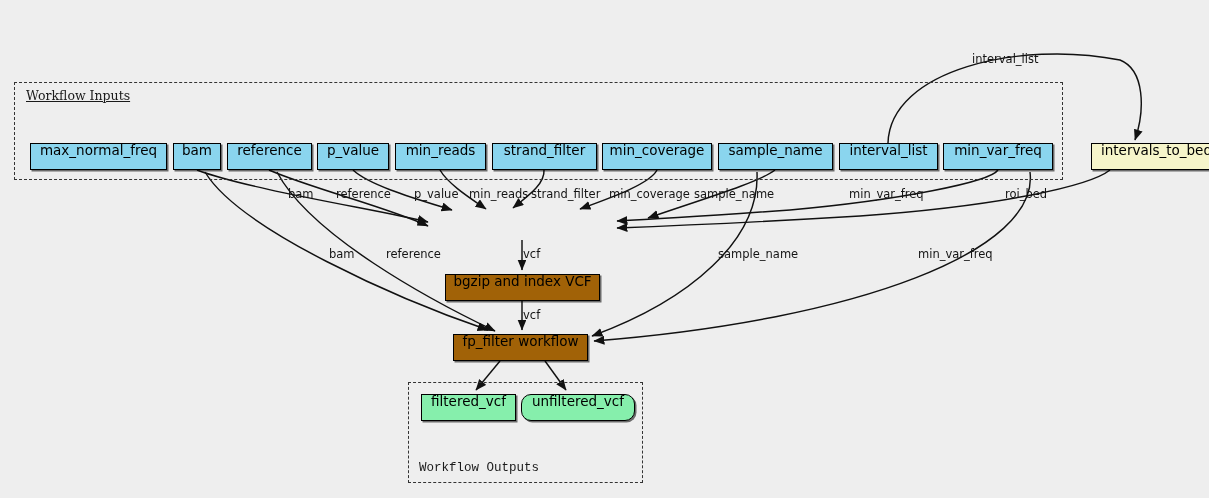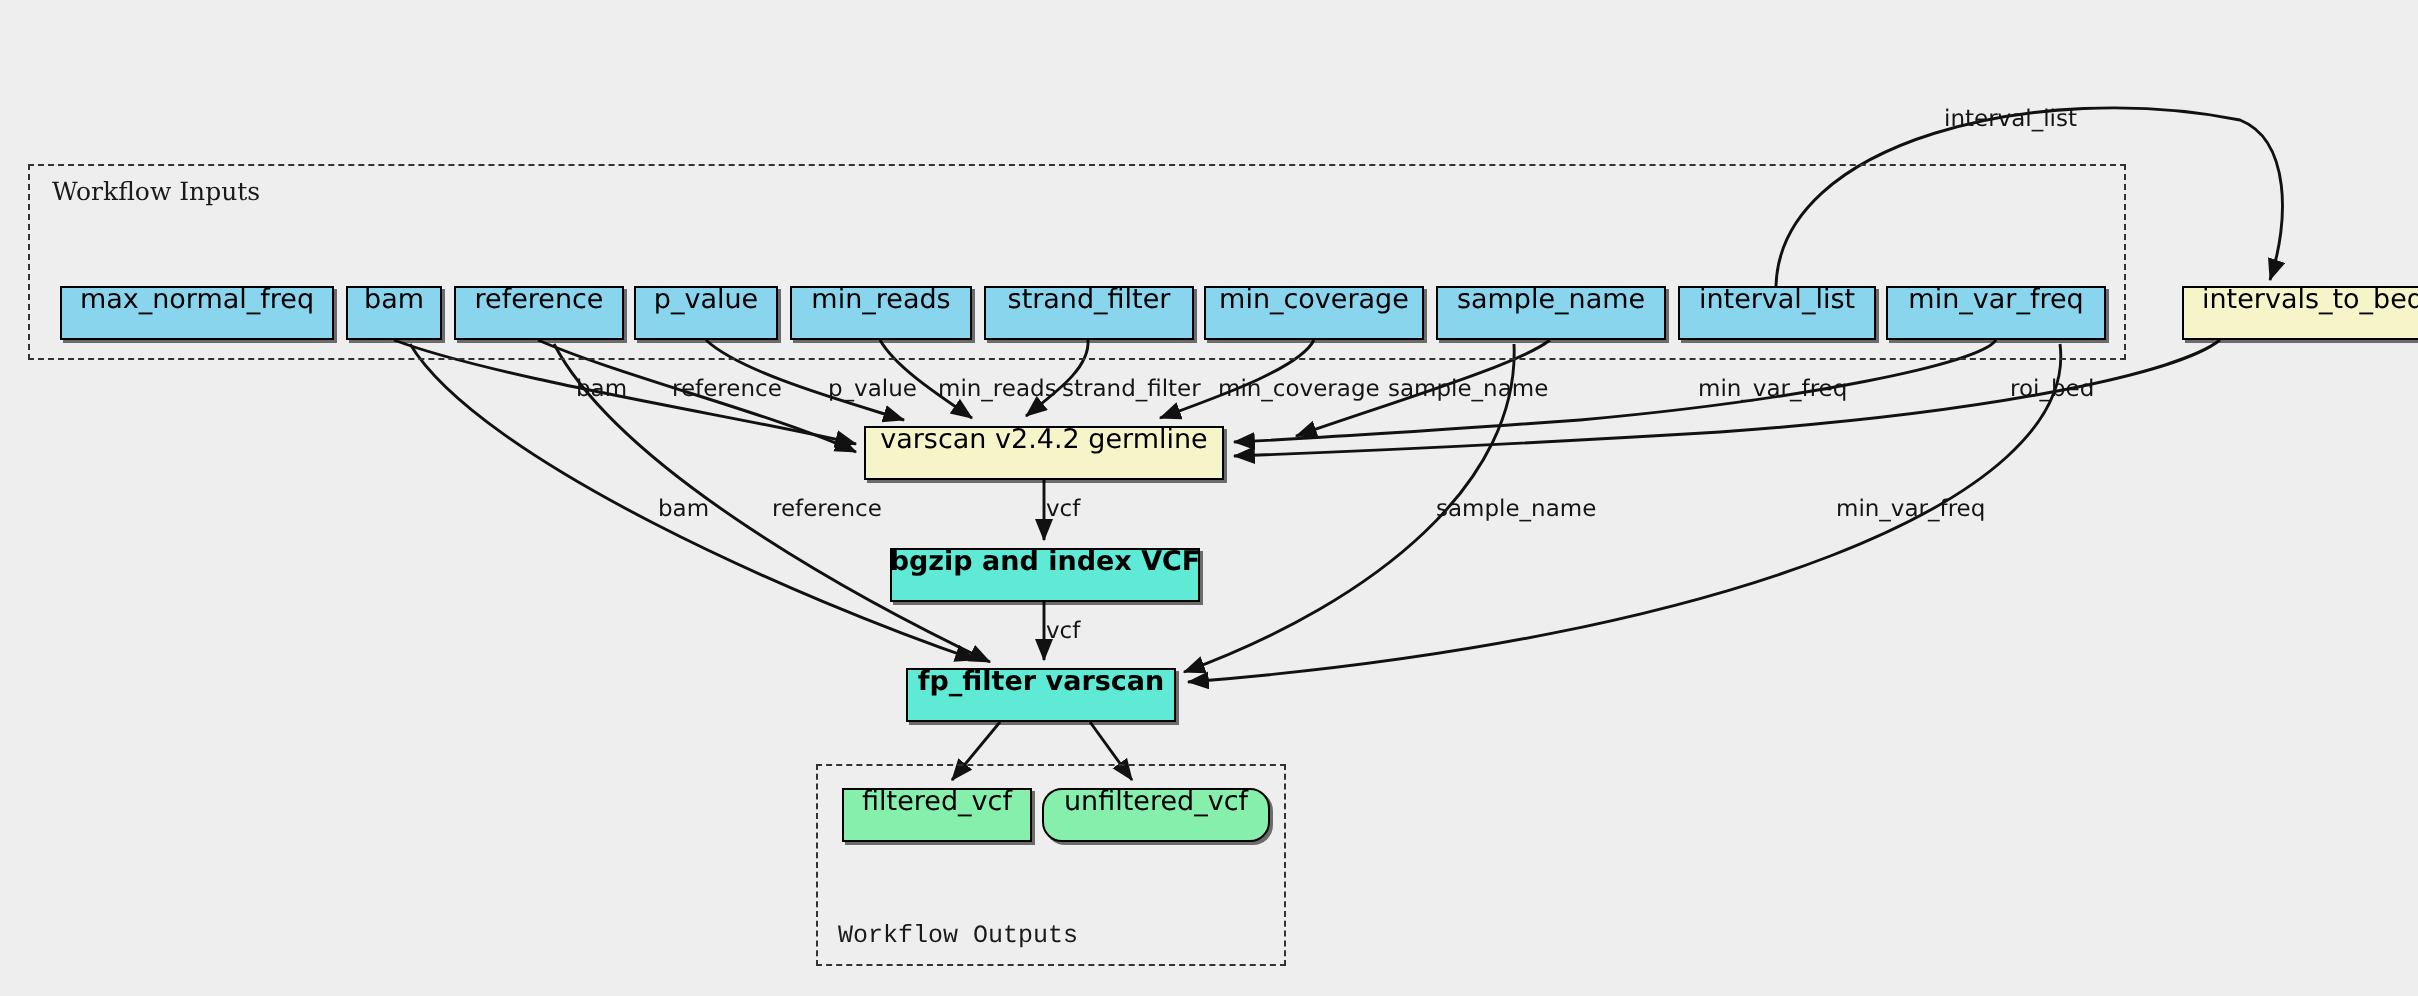--- a/index.html
+++ b/index.html
@@ -34,21 +34,21 @@
     align-items: flex-start;
     justify-content: center;
     box-shadow: 1.5px 1.5px 0 rgba(0,0,0,0.55);
     white-space: nowrap;
     z-index: 3;
   }
   .node.input  { background: #8ad5ee; }
   .node.output { background: #86efac; }
   .node.tool   { background: #f6f5ca; }
   .node.step   { background: #f2c severe; }
-  .node.step   { background: #5eead4; font-weight: bold; }
+  .node.step   { background: #a16207; }
   .group-box {
     position: absolute;
     box-sizing: border-box;
     border: 1.6px dashed #333333;
     background: transparent;
     z-index: 1;
   }
   .group-label {
     position: absolute;
     font-family: "DejaVu Serif", serif;
@@ -67,21 +67,21 @@
     z-index: 4;
     line-height: 1;
   }
 </style>
 </head>
 <body>
 
 <div id="canvas">
 
   <div class="group-box" style="left:14px; top:82px; width:1049px; height:98px;"></div>
-  <div class="group-label" style="left:26px; top:88px;">Workflow Inputs</div>
+  <div class="group-label" style="left:26px; top:88px;text-decoration:underline;">Workflow Inputs</div>
 
   <div class="group-box" style="left:408px; top:382px; width:235px; height:101px;"></div>
   <div class="group-label" style="left:419px; top:461px;font-family:Liberation Mono, monospace;">Workflow Outputs</div>
 
   <svg id="wires" viewBox="0 0 1209 498">
     <defs>
       <marker id="arw" markerWidth="9" markerHeight="9" refX="7.2" refY="3.1" orient="auto" markerUnits="strokeWidth">
         <path d="M0,0 L7.6,3.1 L0,6.2 z" fill="#111111"></path>
       </marker>
     </defs>
@@ -143,28 +143,25 @@
   <div class="node input" style="left:839px; top:143px; width:99px; height:27px;">
     <span>interval_list</span>
   </div>
   <div class="node input" style="left:943px; top:143px; width:110px; height:27px;">
     <span>min_var_freq</span>
   </div>
 
   <div class="node tool" style="left:1073px; top:143px; width:131px; height:27px;margin-left:18px;">
     <span>intervals_to_bed</span>
   </div>
-  <div class="node tool" style="left:432px; top:213px; width:180px; height:27px;">
-    <span>varscan v2.4.2 germline</span>
-  </div>
   <div class="node step" style="left:445px; top:274px; width:155px; height:27px;">
     <span>bgzip and index VCF</span>
   </div>
   <div class="node step" style="left:453px; top:334px; width:135px; height:27px;">
-    <span>fp_filter varscan</span>
+    <span>fp_filter workflow</span>
   </div>
 
   <div class="node output" style="left:421px; top:394px; width:95px; height:27px;">
     <span>filtered_vcf</span>
   </div>
   <div class="node output" style="left:521px; top:394px; width:114px; height:27px;border-radius:10px;">
     <span>unfiltered_vcf</span>
   </div>
 
   <div class="edge-label" style="left:972px; top:54px;">interval_list</div>

